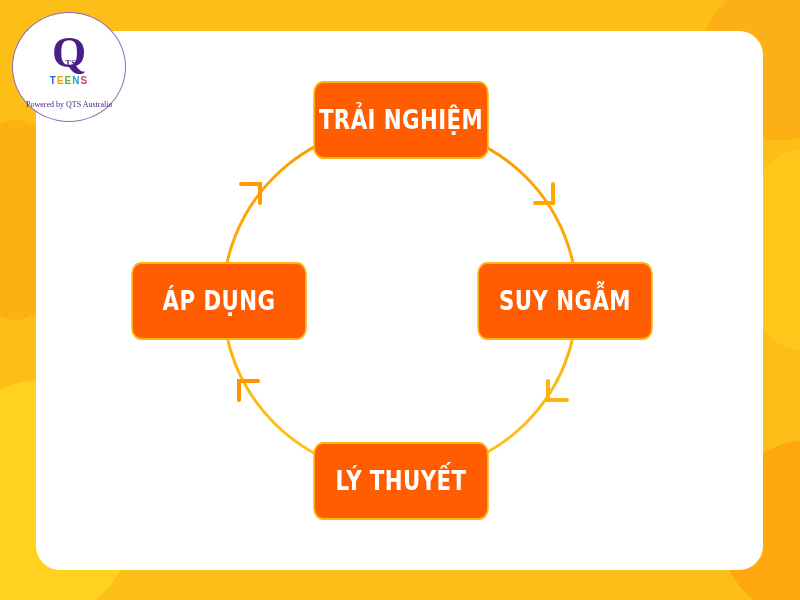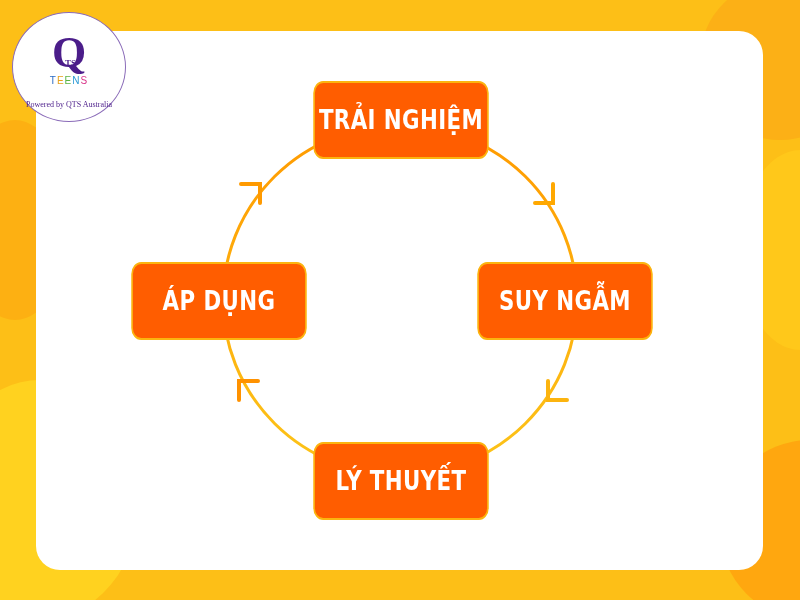--- a/index.html
+++ b/index.html
@@ -20,21 +20,21 @@
     display: flex; flex-direction: column; align-items: center; justify-content: center;
   }
   .logo-q {
     font-family: "Liberation Serif", serif; font-size: 44px; color: #4b1d8a;
     line-height: 40px; font-weight: bold; position: relative; margin-top: 8px;
   }
   .logo-q small {
     position: absolute; left: 13px; top: 10px; font-size: 9px; color: #4b1d8a;
     font-weight: bold;
   }
-  .logo-teens { font-size: 10px; font-weight: normal; letter-spacing: 1px; margin-top: 2px; }
+  .logo-teens { font-size: 10px; font-weight: bold; letter-spacing: 1px; margin-top: 2px; }
   .logo-teens span:nth-child(1){color:#2b6cc4}
   .logo-teens span:nth-child(2){color:#e6a21b}
   .logo-teens span:nth-child(3){color:#5bb544}
   .logo-teens span:nth-child(4){color:#2b9bd6}
   .logo-teens span:nth-child(5){color:#d9358a}
   .logo-sub { font-family: "Liberation Serif", serif; font-size: 8px; color: #4b1d8a; margin-top: 14px; }
   svg.cycle { position: absolute; left: 0; top: 0; }
   .node {
     position: absolute; width: 214px; height: 78px;
     background: #ff5d00; border-radius: 12px;

